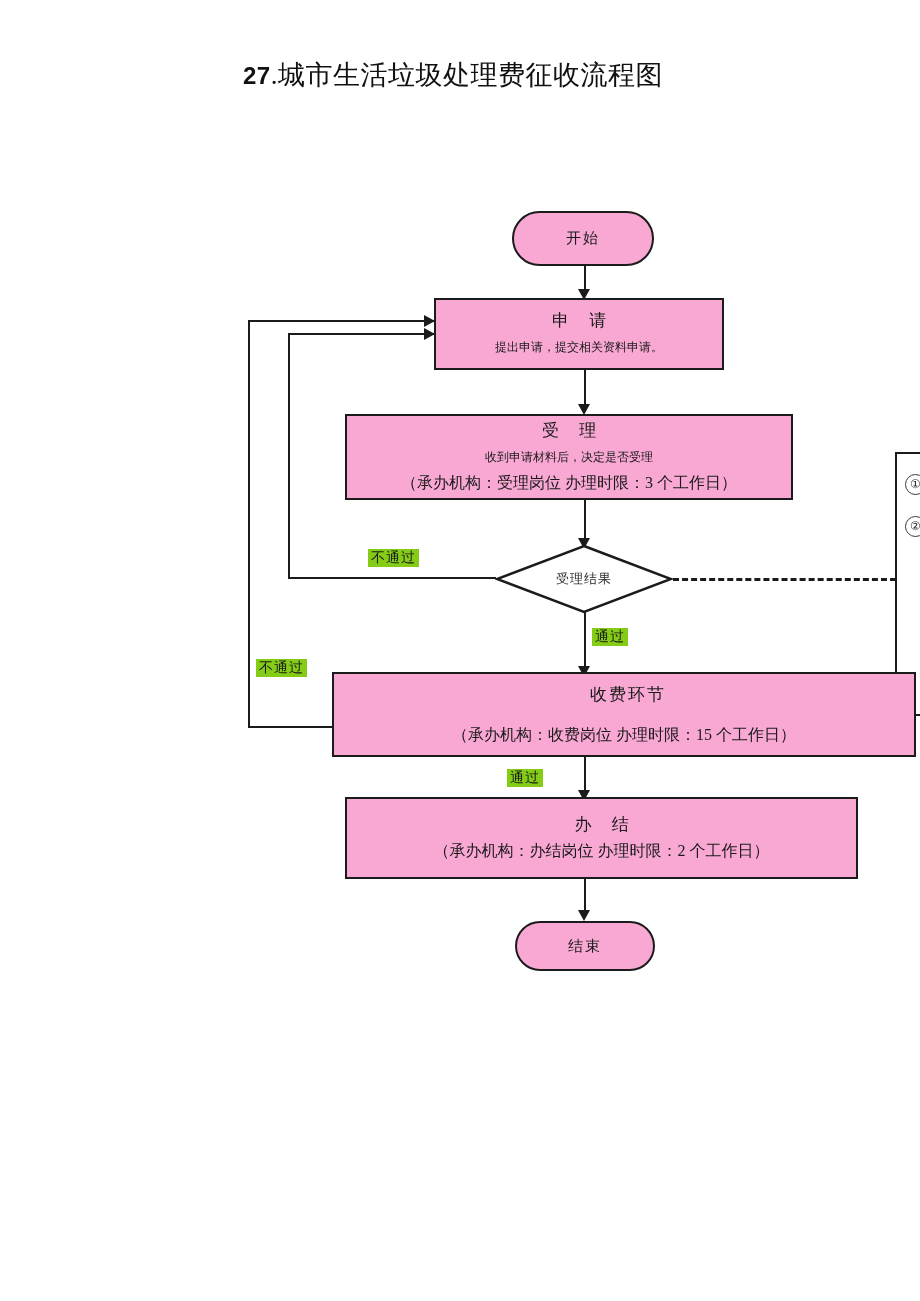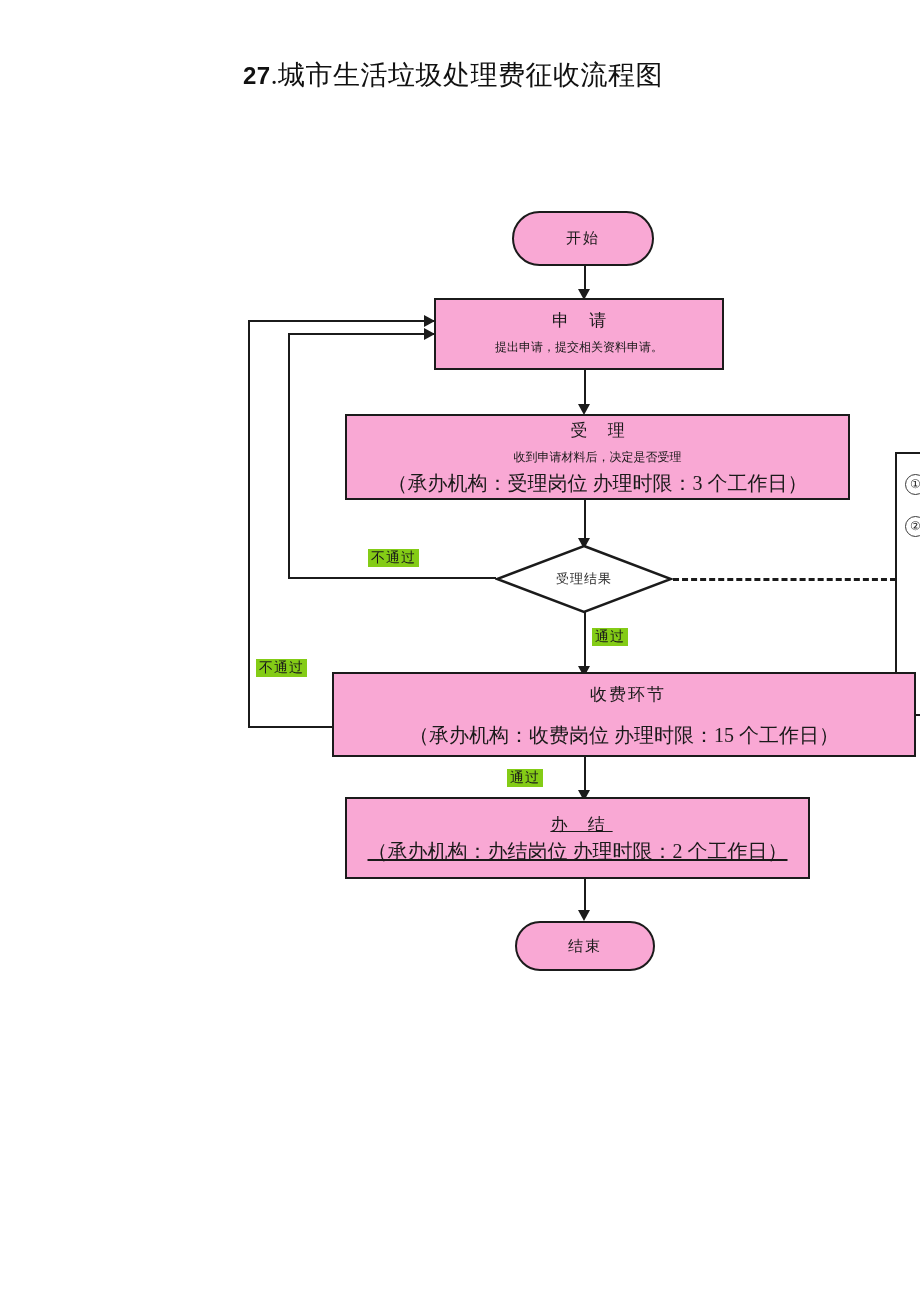--- a/index.html
+++ b/index.html
@@ -60,21 +60,21 @@
     letter-spacing: 8px;
     padding-left: 8px;
     line-height: 26px;
   }
   .node .line {
     font-size: 12px;
     line-height: 26px;
     white-space: nowrap;
   }
   .node .line.meta {
-    font-size: 20px;
+    font-size: 16px;
   }
 
   
   .diamond-wrap {
     position: absolute;
   }
   .diamond-wrap svg { display: block; }
   .diamond-label {
     position: absolute;
     left: 0; right: 0;
@@ -174,21 +174,21 @@
   <div class="arrow-down" style="left:578px; top:289px;"></div>
 
   <div class="node" style="left:434px; top:298px; width:290px; height:72px;">
     <div class="head">申  请</div>
     <div class="line">提出申请，提交相关资料申请。</div>
   </div>
 
   <div class="conn v" style="left:584px; top:370px; height:38px;"></div>
   <div class="arrow-down" style="left:578px; top:404px;"></div>
 
-  <div class="node" style="left:345px; top:414px; width:505px; height:86px;">
+  <div class="node" style="left:345px; top:414px; width:448px; height:86px;">
     <div class="head">受  理</div>
     <div class="line">收到申请材料后，决定是否受理</div>
     <div class="line meta">（承办机构：受理岗位 办理时限：3 个工作日）</div>
   </div>
 
   <div class="conn v" style="left:584px; top:500px; height:44px;"></div>
   <div class="arrow-down" style="left:578px; top:538px;"></div>
 
   <div class="diamond-wrap" style="left:495px; top:544px; width:178px; height:70px;">
     <svg width="178" height="70" viewBox="0 0 178 70">
@@ -222,21 +222,21 @@
   <div class="conn h" style="left:248px; top:726px; width:86px;"></div>
   <div class="conn v" style="left:248px; top:320px; height:408px;"></div>
   <div class="conn h" style="left:248px; top:320px; width:186px;"></div>
   <div class="arrow-right" style="left:424px; top:315px;"></div>
   <div class="edge-label" style="left:256px; top:659px;">不通过</div>
 
   <div class="conn v" style="left:584px; top:757px; height:44px;"></div>
   <div class="arrow-down" style="left:578px; top:790px;"></div>
   <div class="edge-label" style="left:507px; top:769px;">通过</div>
 
-  <div class="node" style="left:345px; top:797px; width:465px; height:82px;text-decoration:underline;">
+  <div class="node" style="left:345px; top:797px; width:513px; height:82px;">
     <div class="head">办  结</div>
     <div class="line meta">（承办机构：办结岗位  办理时限：2 个工作日）</div>
   </div>
 
   <div class="conn v" style="left:584px; top:879px; height:36px;"></div>
   <div class="arrow-down" style="left:578px; top:910px;"></div>
 
   <div class="node terminator" style="left:515px; top:921px; width:140px; height:50px;">
     <span>结束</span>
   </div>

